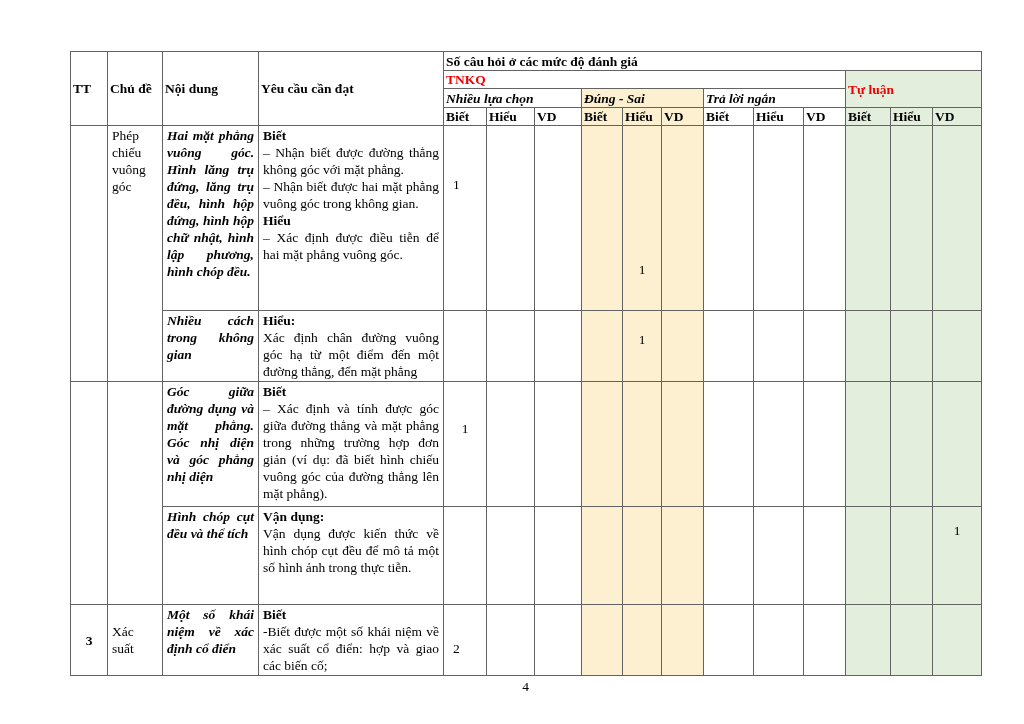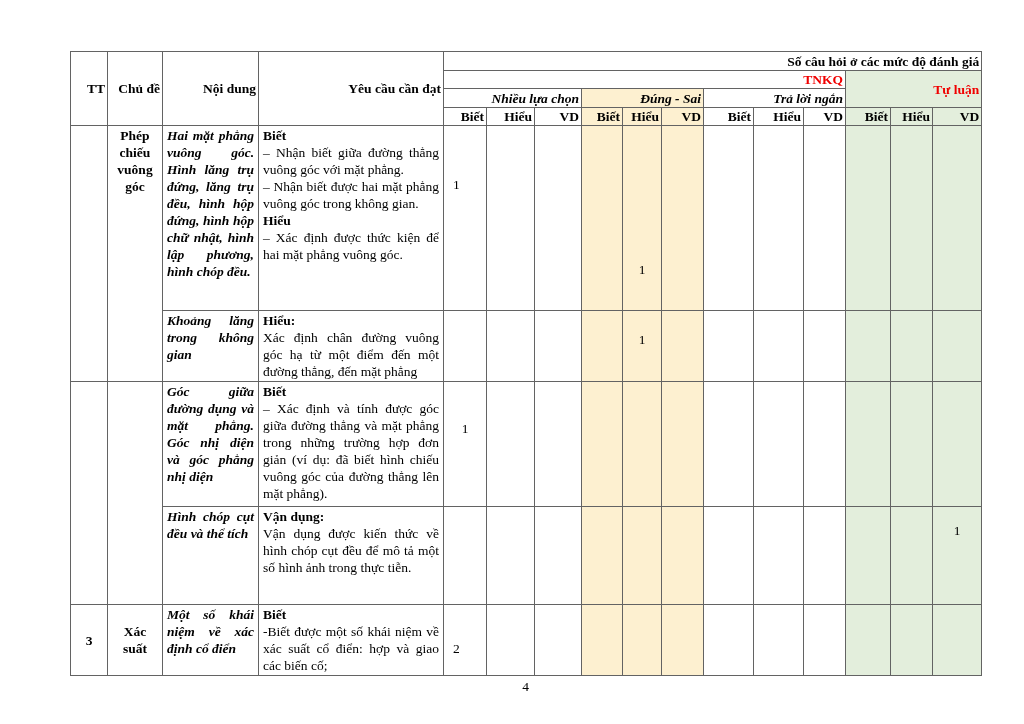--- a/index.html
+++ b/index.html
@@ -9,30 +9,30 @@
   }
   table.matrix {
     position:absolute; left:70px; top:51px; width:911px;
     border-collapse:collapse; table-layout:fixed;
   }
   td {
     border:1px solid #636363; padding:1px 4px;
     font-size:13.5px; line-height:17px; vertical-align:top; overflow:hidden;
     word-wrap:break-word;
   }
-  .hdr { font-weight:bold; text-align:right; vertical-align:middle; padding:0 2px; }
+  .hdr { font-weight:bold; text-align:left; vertical-align:middle; padding:0 2px; }
   .red { color:var(--accent-red); }
   .italic { font-style:italic; font-weight:bold; }
   .c-yellow { background:var(--fill-yellow); }
   .c-green  { background:var(--fill-green);margin-left:48px; }
   .just { text-align:justify;margin-top:16px; }
   .num { text-align:center; }
   .b { font-weight:bold; }
   .vmid { vertical-align:middle; }
-  .topic { font-weight:bold; text-align:center; }
+  .topic { font-weight:normal; text-align:left; }
   .pageno {
     position:absolute; left:70px; width:911px; top:679px;
     text-align:center; font-size:13.5px;
   }
 </style>
 </head>
 <body>
 
 <div class="page">
   <table class="matrix">
@@ -89,41 +89,41 @@
       <td class="hdr c-green">Hiểu</td>
       <td class="hdr c-green">VD</td>
     </tr>
 
     <tr style="height:185px">
       <td class="num b" rowspan="2"></td>
       <td class="topic" rowspan="2">Phép chiếu vuông góc</td>
       <td class="italic just">Hai mặt phẳng vuông góc. Hình lăng trụ đứng, lăng trụ đều, hình hộp đứng, hình hộp chữ nhật, hình lập phương, hình chóp đều.</td>
       <td class="just">
         <div class="b">Biết</div>
-        <div>– Nhận biết giữa đường thẳng vuông góc với mặt phẳng.</div>
+        <div>– Nhận biết được đường thẳng không góc với mặt phẳng.</div>
         <div>– Nhận biết được hai mặt phẳng vuông góc trong không gian.</div>
         <div class="b">Hiểu</div>
-        <div>– Xác định được thức kiện để hai mặt phẳng vuông góc.</div>
+        <div>– Xác định được điều tiễn để hai mặt phẳng vuông góc.</div>
       </td>
       <td class="num" style="padding-top:50px;text-align:left;padding-left:9px">1</td>
       <td class="num"></td>
       <td class="num"></td>
       <td class="num c-yellow"></td>
       <td class="num c-yellow" style="padding-top:135px">1</td>
       <td class="num c-yellow"></td>
       <td class="num"></td>
       <td class="num"></td>
       <td class="num"></td>
       <td class="num c-green"></td>
       <td class="num c-green"></td>
       <td class="num c-green"></td>
     </tr>
 
     <tr style="height:67px">
-      <td class="italic just">Khoảng lăng trong không gian</td>
+      <td class="italic just">Nhiều cách trong không gian</td>
       <td class="just">
         <div class="b">Hiểu:</div>
         <div>Xác định chân đường vuông góc hạ từ một điểm đến một đường thẳng, đến mặt phẳng</div>
       </td>
       <td class="num"></td>
       <td class="num"></td>
       <td class="num"></td>
       <td class="num c-yellow"></td>
       <td class="num c-yellow" style="padding-top:20px">1</td>
       <td class="num c-yellow"></td>

